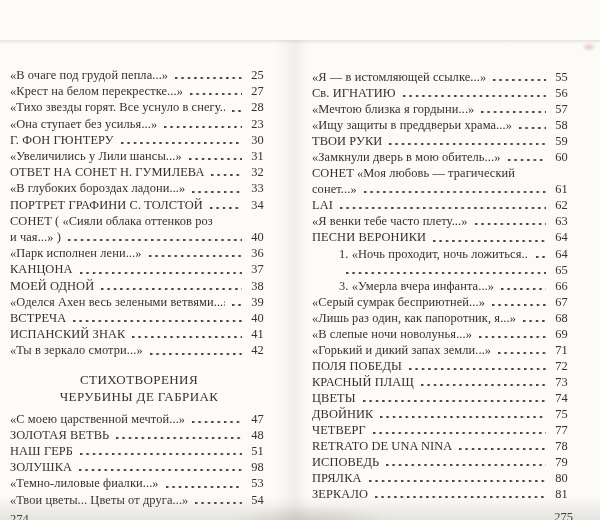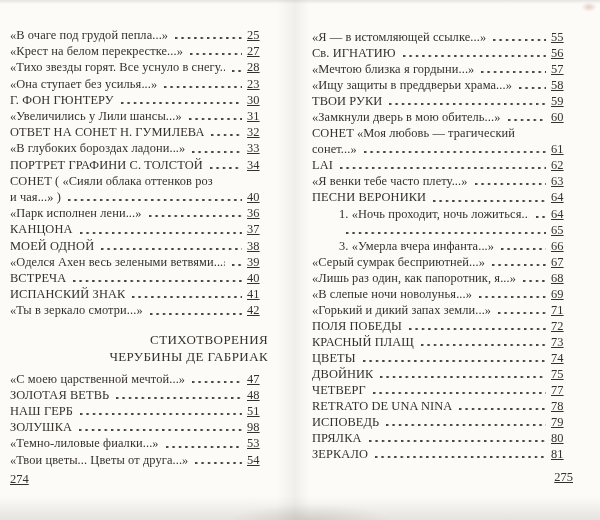--- a/index.html
+++ b/index.html
@@ -1,21 +1,21 @@
 <!DOCTYPE html>
 <html><head>
 <meta charset="utf-8">
 <style>
   html, body { margin:0; padding:0; }
   body {
     width:600px; height:520px; overflow:hidden; position:relative;
     background:#fcfbf8;
     font-family:"Liberation Serif", "DejaVu Serif", serif;
   }
-  .spread { position:absolute; inset:0; }
+  .spread { position:absolute; inset:0;margin-top:40px; }
   
   .top-shade { position:absolute; top:0; left:0; width:100%; height:4px;
     background:linear-gradient(180deg, rgba(150,145,138,0.22), rgba(150,145,138,0)); }
   .bottom-shade { position:absolute; bottom:0; left:0; width:100%; height:24px;
     background:linear-gradient(180deg, rgba(0,0,0,0), rgba(140,133,124,0.20)); }
   .bottom-blotch { position:absolute; bottom:0; left:230px; width:160px; height:16px;
     background:radial-gradient(ellipse at 50% 100%, rgba(150,140,130,0.25), rgba(0,0,0,0) 70%); }
   .gutter-shade { position:absolute; top:0; left:276px; width:34px; height:100%;
     background:linear-gradient(90deg, rgba(0,0,0,0), rgba(120,113,104,0.07) 45%, rgba(120,113,104,0.09) 55%, rgba(0,0,0,0)); }
   .smudge { position:absolute; top:2px; right:3px; width:16px; height:10px; border-radius:50%;
@@ -32,24 +32,24 @@
   }
   .page-right .toc-row { line-height:16.05px; }
   .toc-row.indent { padding-left:27px; }
   .title { flex:0 1 auto; min-width:0; overflow:hidden; }
   .leader {
     flex:1 1 auto; min-width:10px; height:4px;
     margin:0 5px 3px 7px;
     background-image:radial-gradient(circle at 1.2px 2px, #4a433c 1.1px, rgba(0,0,0,0) 1.35px);
     background-size:6.4px 4px; background-repeat:repeat-x; background-position:left bottom;
   }
-  .pagenum { flex:0 0 auto; min-width:21px; text-align:left;text-decoration:underline; }
+  .pagenum { flex:0 0 auto; min-width:21px; text-align:center; }
 
   .section-heading {
-    text-align:right; margin:12px 0 5px 0;
+    text-align:center; margin:12px 0 5px 0;
     font-size:13px; line-height:17.5px; letter-spacing:0.4px; color:#36302a;
   }
 
   .folio { position:absolute; font-size:12.5px; color:#36302a;text-decoration:underline; }
   .folio-left  { left:10px; top:472px; }
   .folio-right { right:27px; top:470px; text-align:center; }
 </style>
 </head>
 <body>
 

